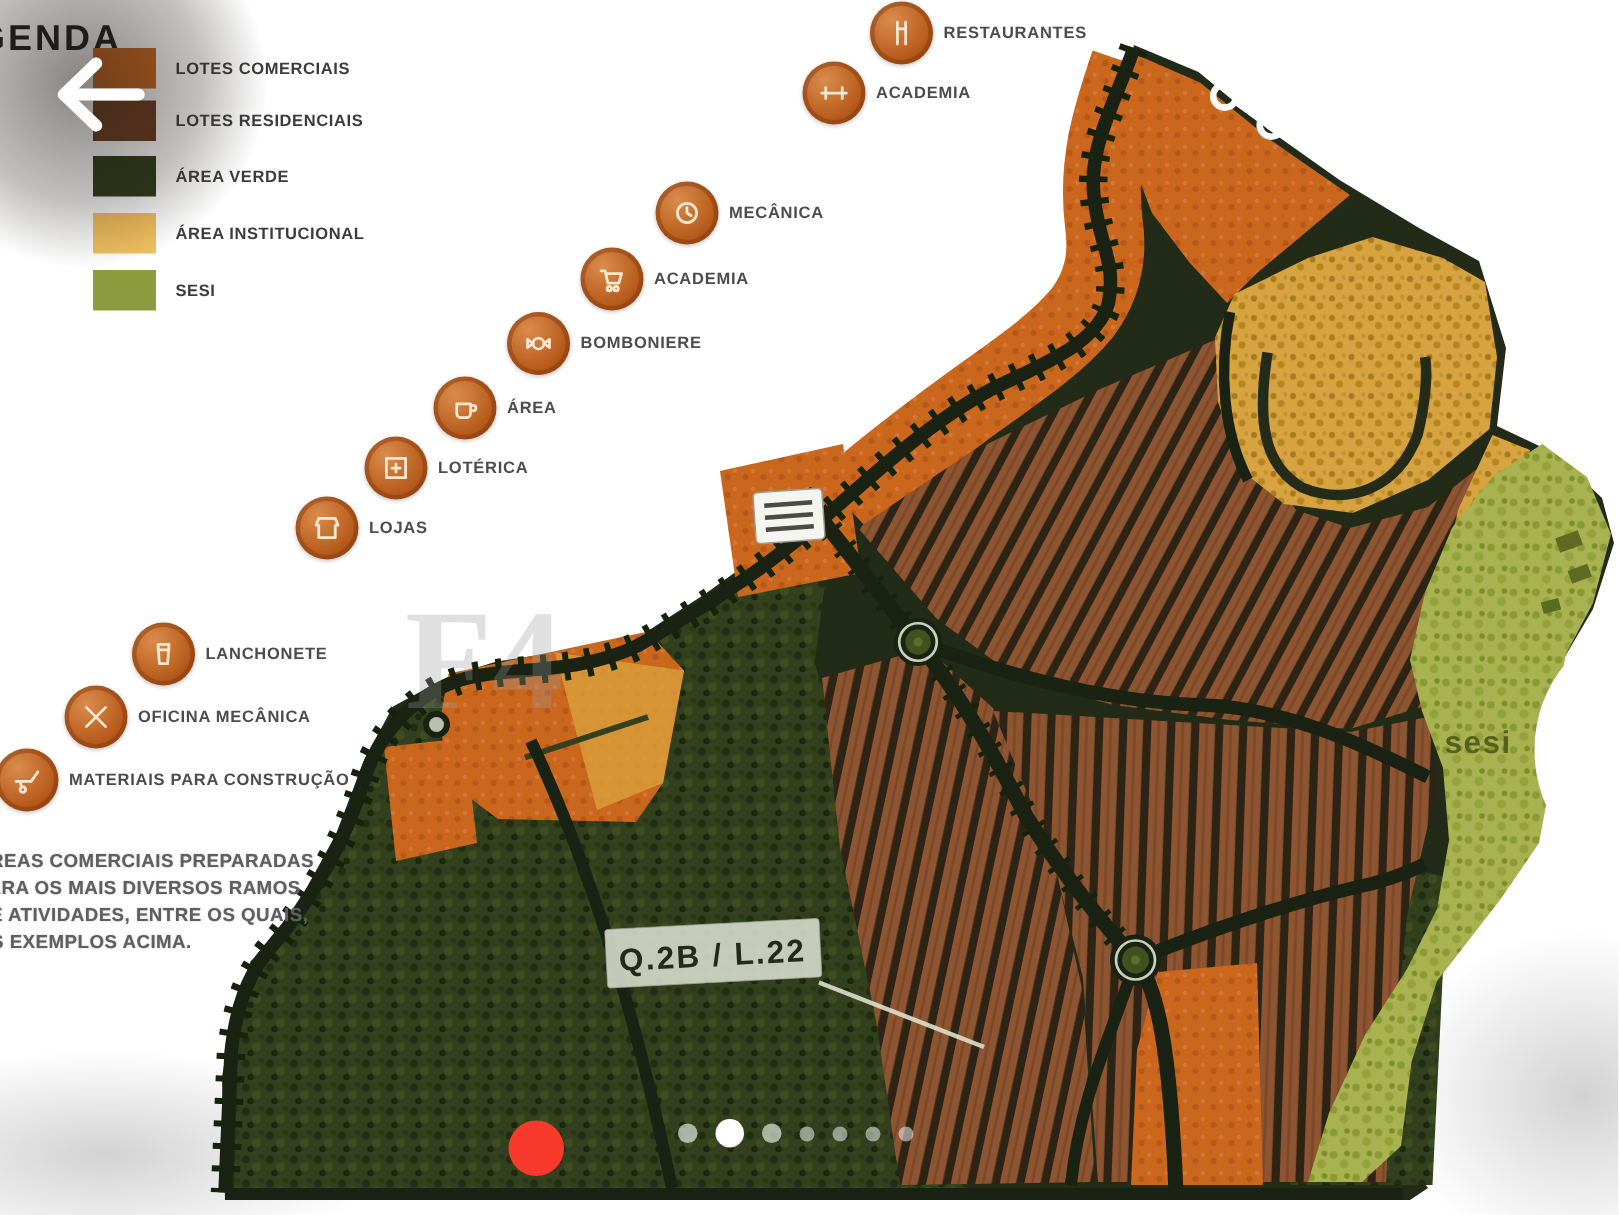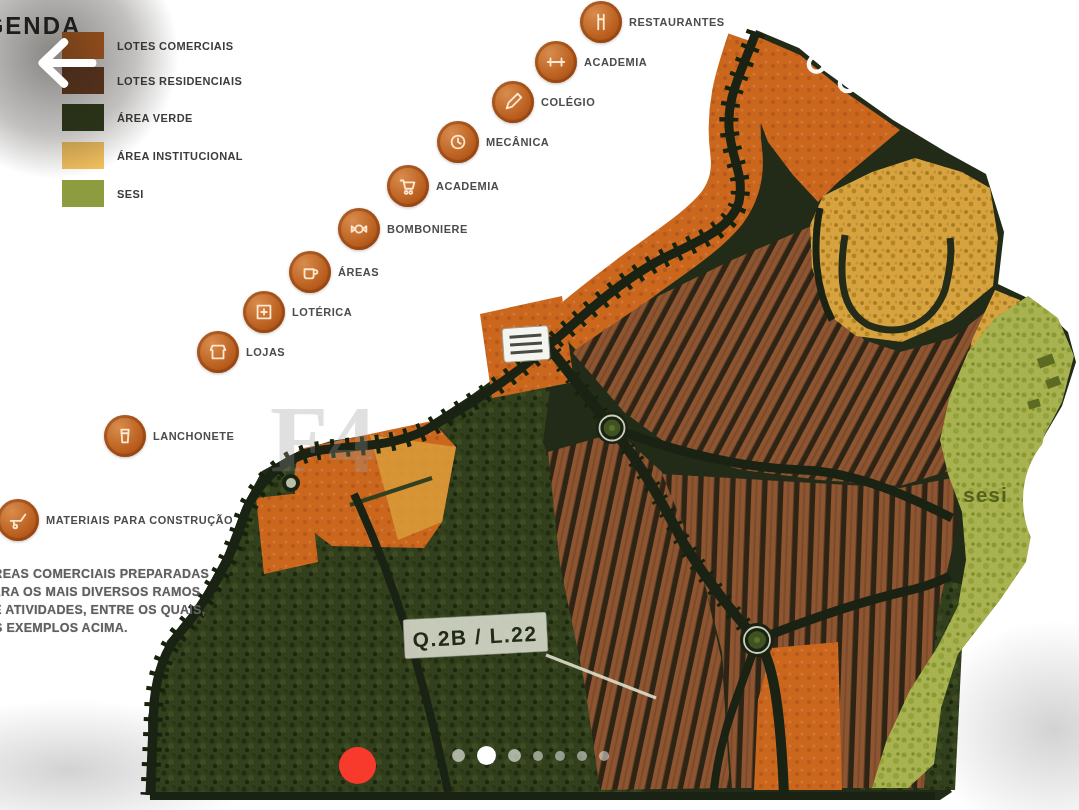--- a/index.html
+++ b/index.html
@@ -204,28 +204,20 @@
     <span class="poi-label">RESTAURANTES</span>
     </div>
   <div class="poi" style="left:535px;top:41px">
     <span class="poi-circle">
         <svg viewBox="0 0 24 24">
           <path d="M3 12h18M6 8v8M18 8v8"></path>
         </svg>
       </span>
     <span class="poi-label">ACADEMIA</span>
     </div>
-  <div class="poi" style="left:492px;top:81px">
-    <span class="poi-circle">
-        <svg viewBox="0 0 24 24">
-          <path d="M5 19l2-6L17 3l4 4L11 17z"></path>
-        </svg>
-      </span>
-    <span class="poi-label">COLÉGIO</span>
-    </div>
   <div class="poi" style="left:437px;top:121px">
     <span class="poi-circle">
         <svg viewBox="0 0 24 24">
           <circle cx="12" cy="12" r="7"></circle>
           <path d="M12 8v4l3 2"></path>
         </svg>
       </span>
     <span class="poi-label">MECÂNICA</span>
     </div>
   <div class="poi" style="left:387px;top:165px">
@@ -246,46 +238,54 @@
         </svg>
       </span>
     <span class="poi-label">BOMBONIERE</span>
     </div>
   <div class="poi" style="left:289px;top:251px">
     <span class="poi-circle">
         <svg viewBox="0 0 24 24">
           <path d="M6 9h10v7a3 3 0 0 1-3 3H9a3 3 0 0 1-3-3zM16 10h2a2 2 0 0 1 0 4h-2"></path>
         </svg>
       </span>
-    <span class="poi-label">ÁREAS</span>
+    <span class="poi-label">ÁREA</span>
     </div>
   <div class="poi" style="left:243px;top:291px">
     <span class="poi-circle">
         <svg viewBox="0 0 24 24">
           <rect x="5" y="5" width="14" height="14"></rect>
           <path d="M12 9v6M9 12h6"></path>
         </svg>
       </span>
     <span class="poi-label">LOTÉRICA</span>
     </div>
   <div class="poi" style="left:197px;top:331px">
     <span class="poi-circle">
         <svg viewBox="0 0 24 24">
           <path d="M4 10l2-5h12l2 5M6 10v9h12v-9"></path>
         </svg>
       </span>
     <span class="poi-label">LOJAS</span>
     </div>
-  <div class="poi" style="left:104px;top:415px">
+  <div class="poi" style="left:88px;top:415px">
     <span class="poi-circle">
         <svg viewBox="0 0 24 24">
           <path d="M8 5h8l-1 14h-6zM8 9h8"></path>
         </svg>
       </span>
     <span class="poi-label">LANCHONETE</span>
+    </div>
+  <div class="poi" style="left:43px;top:457px">
+    <span class="poi-circle">
+        <svg viewBox="0 0 24 24">
+          <path d="M5 5l14 14M19 5L5 19"></path>
+        </svg>
+      </span>
+    <span class="poi-label">OFICINA MECÂNICA</span>
     </div>
   <div class="poi" style="left:-3px;top:499px">
     <span class="poi-circle">
         <svg viewBox="0 0 24 24">
           <path d="M4 13h11l5-7M7 13l1 4"></path>
           <circle cx="9" cy="19" r="2"></circle>
         </svg>
       </span>
     <span class="poi-label">MATERIAIS PARA CONSTRUÇÃO</span>
     </div>

